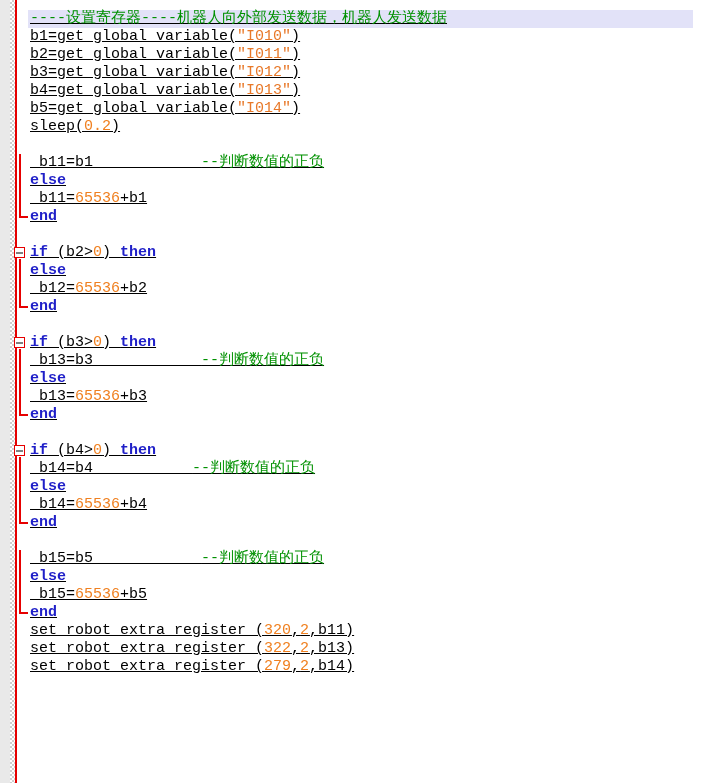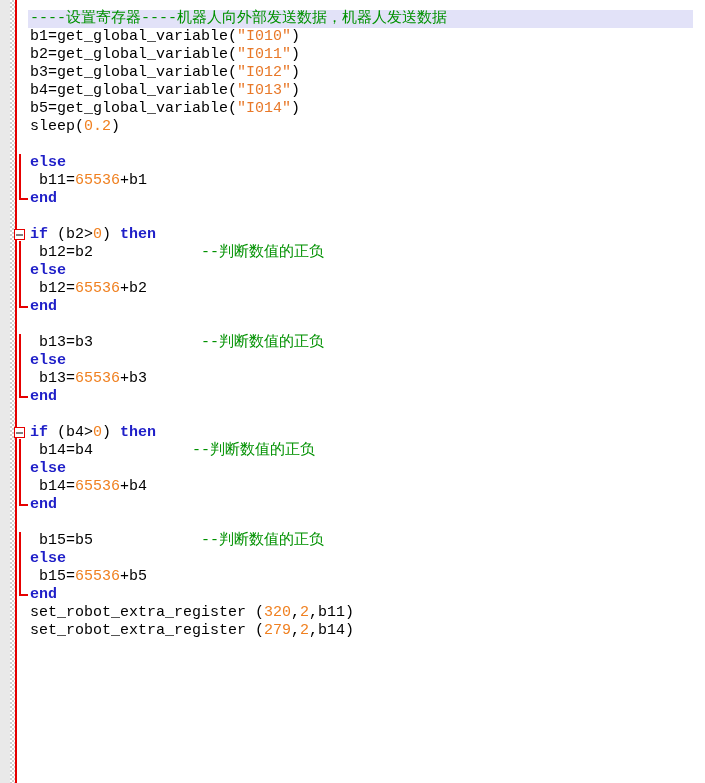--- a/index.html
+++ b/index.html
@@ -40,20 +40,21 @@
   }
   .line {
     position: relative;
     height: 18px;
     margin-left: 28px;
     width: 665px;
     box-sizing: border-box;
     padding-left: 2px;
     white-space: pre;
     color: var(--code);
+    text-decoration: underline;
   }
   .line.hl { background: var(--caret_line); }
   .tok-kw  { color: var(--keyword); font-weight: bold; }
   .tok-cmt { color: var(--comment); }
   .tok-num { color: var(--number); text-align: center; }
   .tok-str { color: var(--string); }
   .tok-code{ color: var(--code); }
   
   .fold-box {
     position: absolute; left: -14px; top: 3px;
@@ -97,41 +98,43 @@
   <div class="change-bar"></div>
   <div class="code-lines">
       <div class="line hl"><span class="tok-cmt">----设置寄存器----机器人向外部发送数据，机器人发送数据</span></div>
       <div class="line"><span class="tok-code">b1=get_global_variable(</span><span class="tok-str">"I010"</span><span class="tok-code">)</span></div>
       <div class="line"><span class="tok-code">b2=get_global_variable(</span><span class="tok-str">"I011"</span><span class="tok-code">)</span></div>
       <div class="line"><span class="tok-code">b3=get_global_variable(</span><span class="tok-str">"I012"</span><span class="tok-code">)</span></div>
       <div class="line"><span class="tok-code">b4=get_global_variable(</span><span class="tok-str">"I013"</span><span class="tok-code">)</span></div>
       <div class="line"><span class="tok-code">b5=get_global_variable(</span><span class="tok-str">"I014"</span><span class="tok-code">)</span></div>
       <div class="line"><span class="tok-code">sleep(</span><span class="tok-num">0.2</span><span class="tok-code">)</span></div>
       <div class="line"></div>
+      <div class="line"><div class="fold-sub"></div><span class="tok-code"> b11=b1            </span><span class="tok-cmt">--判断数值的正负</span></div>
       <div class="line"><div class="fold-sub"></div><span class="tok-kw">else</span></div>
       <div class="line"><div class="fold-sub"></div><span class="tok-code"> b11=</span><span class="tok-num">65536</span><span class="tok-code">+b1</span></div>
       <div class="line"><div class="fold-end-vert"></div><div class="fold-end-horiz"></div><span class="tok-kw">end</span></div>
       <div class="line"></div>
       <div class="line"><div class="fold-box"><div class="minus"></div></div><div class="fold-stub-below"></div><span class="tok-kw">if</span><span class="tok-code"> (b2&gt;</span><span class="tok-num">0</span><span class="tok-code">) </span><span class="tok-kw">then</span></div>
-      <div class="line"><div class="fold-sub"></div><span class="tok-code"> b12=b2            </span><span class="tok-cmt">--判断数值的正负</span></div>
       <div class="line"><div class="fold-sub"></div><span class="tok-kw">else</span></div>
       <div class="line"><div class="fold-sub"></div><span class="tok-code"> b12=</span><span class="tok-num">65536</span><span class="tok-code">+b2</span></div>
       <div class="line"><div class="fold-end-vert"></div><div class="fold-end-horiz"></div><span class="tok-kw">end</span></div>
       <div class="line"></div>
+      <div class="line"><div class="fold-box"><div class="minus"></div></div><div class="fold-stub-below"></div><span class="tok-kw">if</span><span class="tok-code"> (b3&gt;</span><span class="tok-num">0</span><span class="tok-code">) </span><span class="tok-kw">then</span></div>
       <div class="line"><div class="fold-sub"></div><span class="tok-code"> b13=b3            </span><span class="tok-cmt">--判断数值的正负</span></div>
       <div class="line"><div class="fold-sub"></div><span class="tok-kw">else</span></div>
       <div class="line"><div class="fold-sub"></div><span class="tok-code"> b13=</span><span class="tok-num">65536</span><span class="tok-code">+b3</span></div>
       <div class="line"><div class="fold-end-vert"></div><div class="fold-end-horiz"></div><span class="tok-kw">end</span></div>
       <div class="line"></div>
       <div class="line"><div class="fold-box"><div class="minus"></div></div><div class="fold-stub-below"></div><span class="tok-kw">if</span><span class="tok-code"> (b4&gt;</span><span class="tok-num">0</span><span class="tok-code">) </span><span class="tok-kw">then</span></div>
       <div class="line"><div class="fold-sub"></div><span class="tok-code"> b14=b4           </span><span class="tok-cmt">--判断数值的正负</span></div>
       <div class="line"><div class="fold-sub"></div><span class="tok-kw">else</span></div>
       <div class="line"><div class="fold-sub"></div><span class="tok-code"> b14=</span><span class="tok-num">65536</span><span class="tok-code">+b4</span></div>
       <div class="line"><div class="fold-end-vert"></div><div class="fold-end-horiz"></div><span class="tok-kw">end</span></div>
       <div class="line"></div>
       <div class="line"><div class="fold-sub"></div><span class="tok-code"> b15=b5            </span><span class="tok-cmt">--判断数值的正负</span></div>
       <div class="line"><div class="fold-sub"></div><span class="tok-kw">else</span></div>
       <div class="line"><div class="fold-sub"></div><span class="tok-code"> b15=</span><span class="tok-num">65536</span><span class="tok-code">+b5</span></div>
       <div class="line"><div class="fold-end-vert"></div><div class="fold-end-horiz"></div><span class="tok-kw">end</span></div>
       <div class="line"><span class="tok-code">set_robot_extra_register (</span><span class="tok-num">320</span><span class="tok-code">,</span><span class="tok-num">2</span><span class="tok-code">,b11)</span></div>
+      <div class="line"><span class="tok-code">set_robot_extra_register (</span><span class="tok-num">322</span><span class="tok-code">,</span><span class="tok-num">2</span><span class="tok-code">,b13)</span></div>
       <div class="line"><span class="tok-code">set_robot_extra_register (</span><span class="tok-num">279</span><span class="tok-code">,</span><span class="tok-num">2</span><span class="tok-code">,b14)</span></div>
     </div>
 </div>
 
 </body></html>

